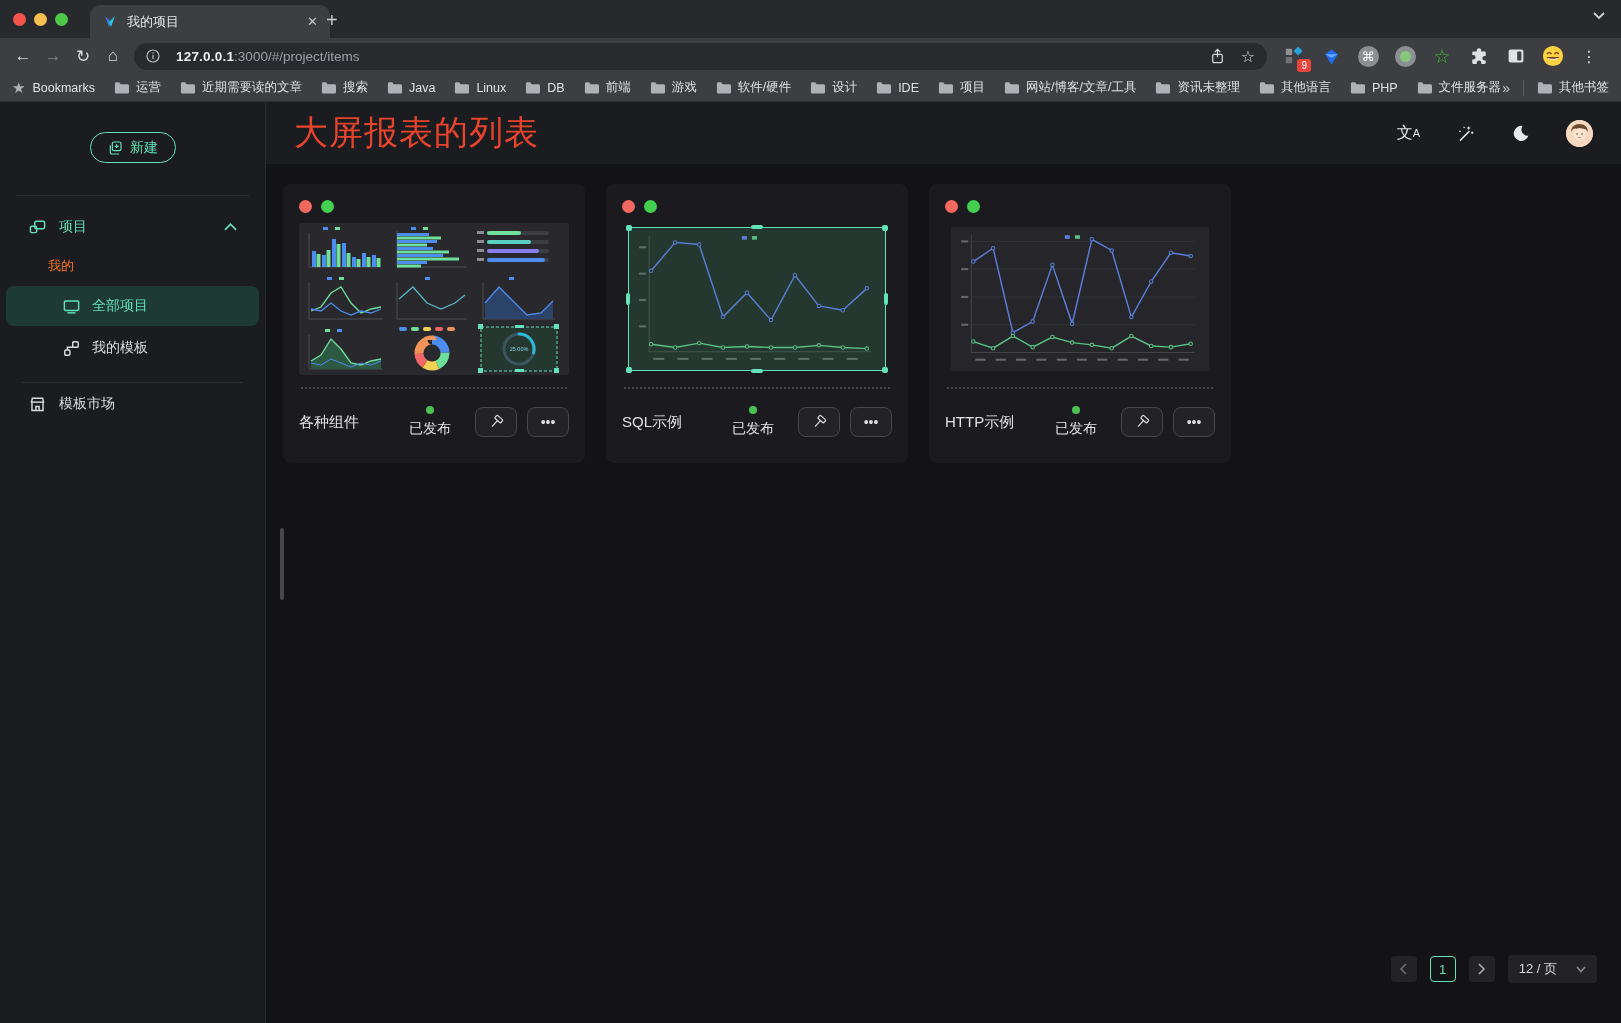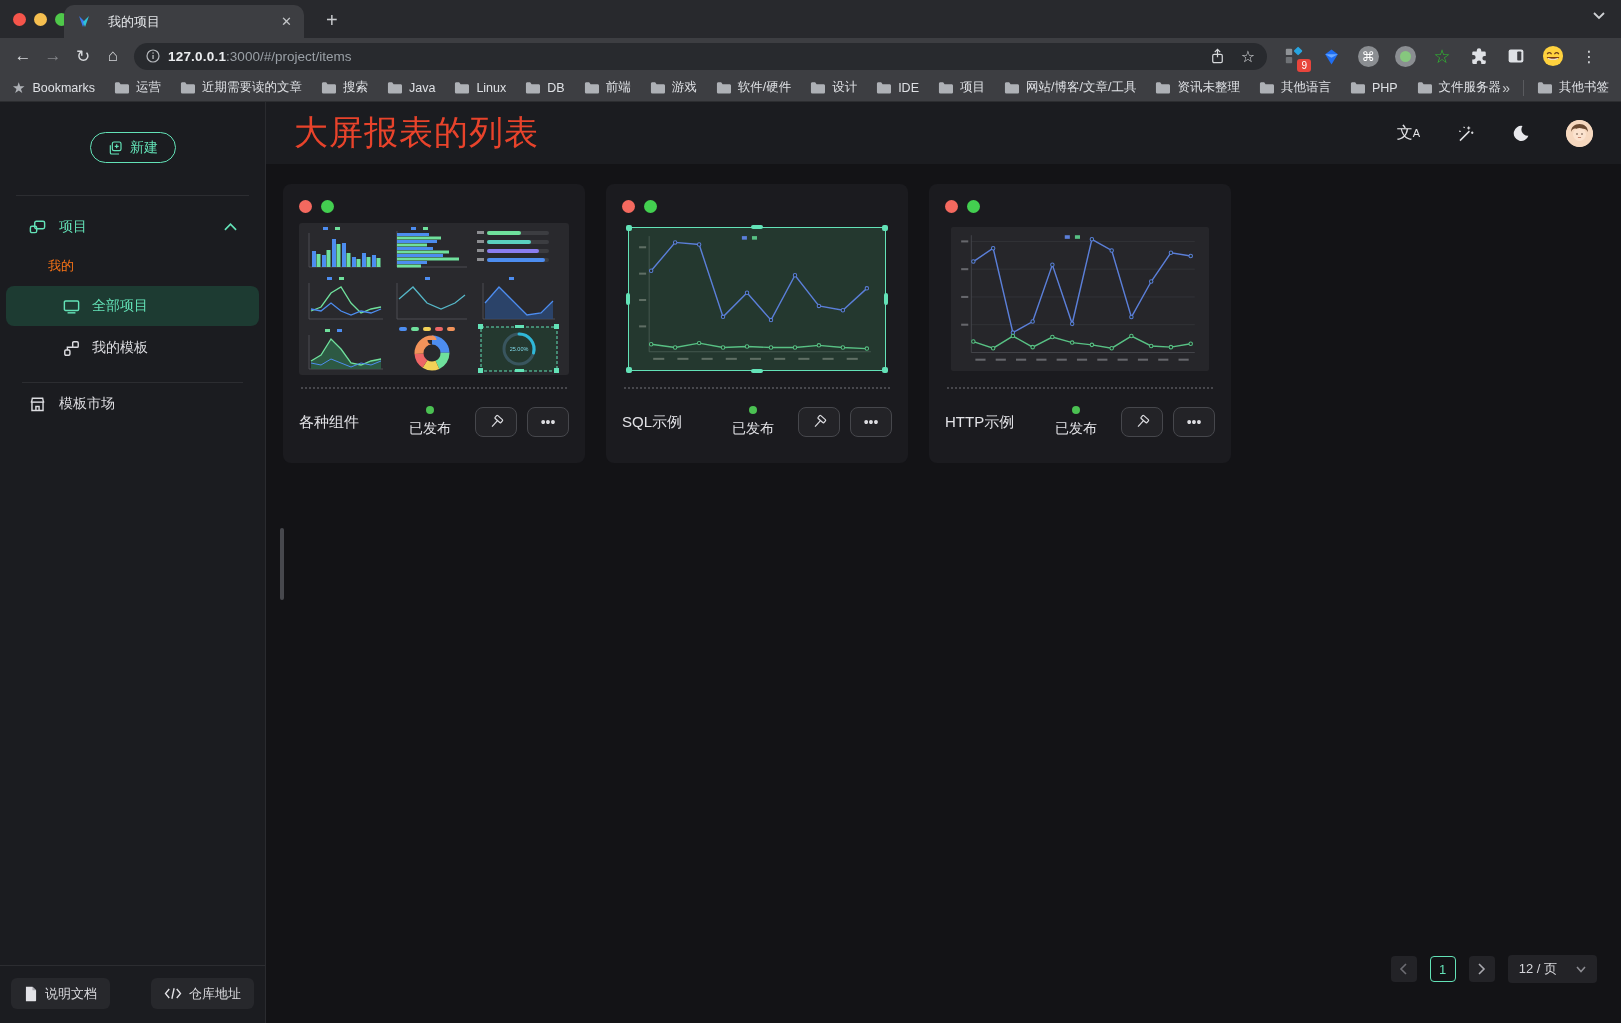--- a/index.html
+++ b/index.html
@@ -6,31 +6,31 @@
   * { box-sizing: border-box; margin: 0; padding: 0; }
   html,body { width:1621px; height:1023px; overflow:hidden; }
   body { font-family:"Liberation Sans","DejaVu Sans",sans-serif; background:#131316; color:#e2e2e6; position:relative; }
   svg { display:block; }
 
   
   .tabstrip { height:38px; background:#28292d; display:flex; align-items:center; position:relative; }
   .lights { display:flex; gap:8px; padding:0 13px; }
   .light { width:13px; height:13px; border-radius:50%; }
   .light.r{background:#f5554b;} .light.y{background:#f6bf50;} .light.g{background:#4fc84a;}
-  .tab { position:absolute; left:64px; top:5px; width:240px; height:33px; background:#3d3e42;
-         border-radius:10px 10px 0 0; display:flex; align-items:center; padding:0 12px; gap:16px;
+  .tab { position:absolute; left:90px; top:5px; width:240px; height:33px; background:#3d3e42;
+         border-radius:10px 10px 0 0; display:flex; align-items:center; padding:0 12px; gap:9px;
          font-size:13px; color:#e4e6e9; }
   .tab-close { margin-left:auto; color:#c4c6c9; font-size:13px; cursor:default; }
   .newtab { position:absolute; left:326px; top:10px; font-size:20px; color:#c9cbce; line-height:20px; }
   .tabsearch { position:absolute; right:16px; top:12px; color:#cfd1d4; }
   .toolbar { height:36px; background:#3d3e42; display:flex; align-items:center; padding:0 8px; }
   .navbtn { width:30px; height:28px; display:flex; align-items:center; justify-content:center; color:#d6d8db; font-size:17px; }
   .navbtn.dis { color:#84868a; }
   .omnibox { flex:1; height:27px; background:#282a2e; border-radius:14px; margin:0 8px 0 6px;
-             display:flex; align-items:center; padding:0 12px; font-size:13.5px; gap:8px; }
+             display:flex; align-items:center; padding:0 12px; font-size:13.5px; gap:16px; }
   .url-host { color:#eceef0; font-weight:bold; letter-spacing:.2px; }
   .url-rest { color:#9aa0a6; }
   .omni-right { margin-left:auto; display:flex; align-items:center; gap:16px; color:#d6d8db; }
   .extbar { display:flex; align-items:center; gap:15px; padding:0 10px 0 8px; }
   .ext { position:relative; width:22px; height:22px; display:flex; align-items:center; justify-content:center; }
   .badge { position:absolute; right:-6px; bottom:-5px; background:#e8453c; color:#fff; font-size:10px;
            border-radius:3px; padding:1px 4px; line-height:11px; }
   .circle-ext { width:21px; height:21px; border-radius:50%; background:#8b8e92; display:flex; align-items:center; justify-content:center; color:#fff; font-size:13px; }
   .dotball { width:11px; height:11px; border-radius:50%; background:#86c77e; }
   .star-green { color:#2fc12f; font-size:19px; line-height:19px; }
@@ -373,37 +373,20 @@
       <div class="nav-row plain">
         <svg width="19" height="19" viewBox="0 0 24 24" fill="none" stroke="currentColor" stroke-width="1.8">
           <path d="M4.5 9 5.5 4h13l1 5"></path>
           <path d="M3.5 9h17"></path>
           <path d="M5 9v10.5h14V9"></path>
           <path d="M10 19.5v-5h4v5"></path>
         </svg>
         <span>模板市场</span>
       </div>
     </div>
-    <div class="sb-bottom">
-      <button class="sb-btn">
-        <svg width="14" height="16" viewBox="0 0 18 22">
-          <path d="M2 1h9l5 5v14a1 1 0 0 1-1 1H2z" fill="#e3e3e7"></path>
-          <path d="M11 1l5 5h-5z" fill="#a9a9ae"></path>
-        </svg>
-        <span>说明文档</span>
-      </button>
-      <button class="sb-btn">
-        <svg width="18" height="13" viewBox="0 0 24 16" fill="none" stroke="#e3e3e7" stroke-width="1.8">
-          <polyline points="7,2 2,8 7,14"></polyline>
-            <polyline points="17,2 22,8 17,14"></polyline>
-            <path d="M13.5 1 10.5 15"></path>
-        </svg>
-        <span>仓库地址</span>
-      </button>
-    </div>
   </div>
 
   <div class="main">
     <div class="main-header">
       <span class="page-title">大屏报表的列表</span>
       <div class="header-icons">
         <span class="hicon i-translate">文<small>A</small></span>
         <span class="hicon">
           <svg width="19" height="19" viewBox="0 0 24 24" fill="none" stroke="currentColor" stroke-width="1.8">
             <path d="M5 21 L17 9"></path>

